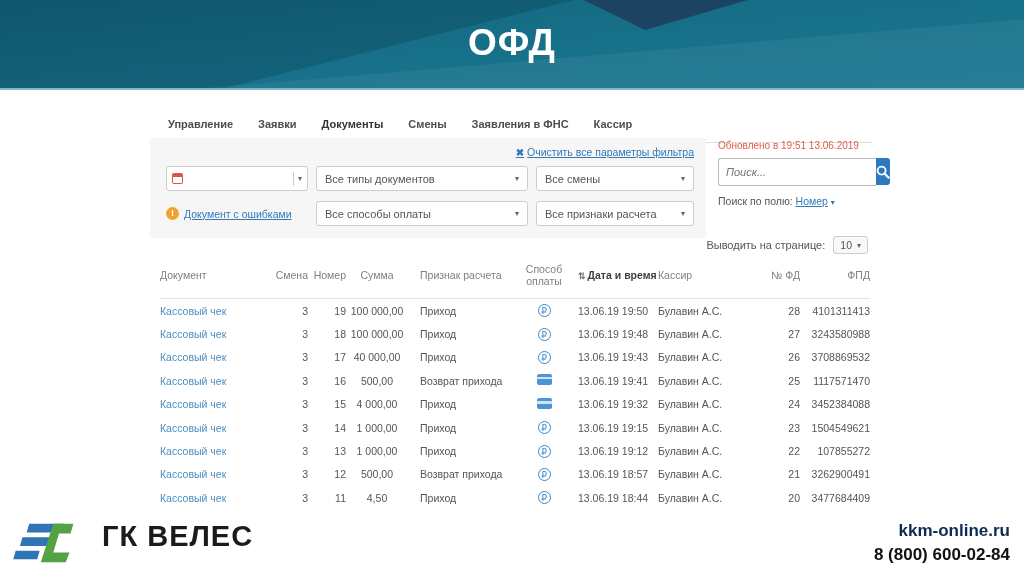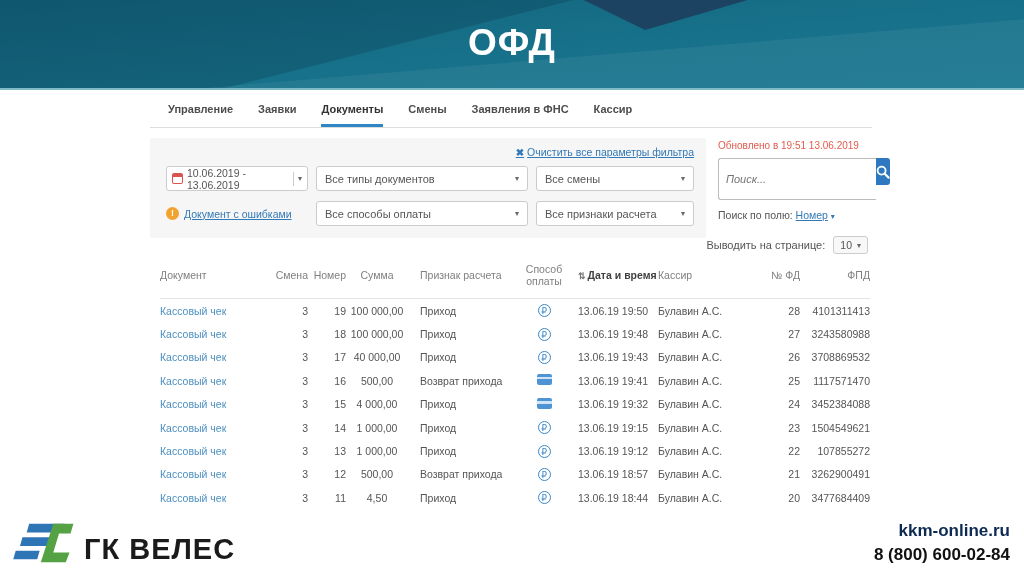--- a/index.html
+++ b/index.html
@@ -29,21 +29,21 @@
     background:rgba(255,255,255,.06);
     clip-path:polygon(20% 100%, 100% 22%, 100% 100%);
   }
   .banner-title {
     position:absolute; width:100%; top:22px; text-align:center;
     color:#fff; font-size:37px; font-weight:bold; letter-spacing:1px;
   }
   
   .tabs-wrap { position:absolute; top:90px; left:0; width:1024px; }
   .tabs {
-    margin-left:168px; padding-top:13px; display:flex; gap:25px;
+    margin-left:168px; padding-top:28px; display:flex; gap:25px;
     font-size:11px; font-weight:bold; color:#4c4c4c;
   }
   .tab { padding-bottom:9px; cursor:pointer; white-space:nowrap; }
   .tab.active { color:#333; border-bottom:3px solid #2e86c4; }
   .tabs-rule { margin-left:150px; width:722px; border-bottom:1px solid #ddd; }
   
   .filter-zone { position:absolute; top:138px; left:0; width:1024px; }
   .filter-panel {
     margin-left:150px; width:556px; background:#f6f6f6; border-radius:2px;
     padding:8px 12px 12px 16px;
@@ -69,21 +69,21 @@
   .err-cell { width:142px; font-size:10.5px; display:flex; align-items:center; gap:5px; }
   .warn-icon {
     width:13px; height:13px; border-radius:50%; background:#f0a32e; color:#fff;
     font-size:9px; font-weight:bold; text-align:center; line-height:13px; flex:none;
   }
   
   .right-col { position:absolute; top:140px; left:718px; width:150px; }
   .updated { color:#e25b4d; font-size:10px; text-align:left; margin-bottom:7px; white-space:nowrap; }
   .search-row { display:flex; }
   .search-input {
-    flex:1; height:42px; border:1px solid #bbb; border-right:none; border-radius:3px 0 0 3px;
+    flex:1; height:28px; border:1px solid #bbb; border-right:none; border-radius:3px 0 0 3px;
     padding:0 7px; font-size:11px; font-style:italic; color:#888;
     font-family:"Liberation Sans", sans-serif; outline:none;
   }
   .search-btn {
     width:29px; height:27px; background:#2e78bf; border:none; border-radius:0 3px 3px 0;
     display:flex; align-items:center; justify-content:center; cursor:pointer;
   }
   .search-by { font-size:10.5px; margin-top:9px; color:#555; white-space:nowrap; }
   
   .per-page {
@@ -117,21 +117,21 @@
     display:inline-block; width:13px; height:13px; border:1px solid #3a87c8; border-radius:50%;
     color:#3a87c8; font-size:9px; line-height:12px; text-align:center;
     font-family:"DejaVu Sans", sans-serif;
   }
   .icon-card {
     display:inline-block; width:15px; height:11px; border-radius:2px;
     background:linear-gradient(180deg,#4e94d4 0 30%,#cfe4f5 30% 50%,#4e94d4 50% 100%);
   }
   
   .footer { position:absolute; bottom:0; left:0; width:1024px; height:64px; background:#fff; }
-  .logo-wrap { position:absolute; left:12px; bottom:8px; display:flex; align-items:flex-end; gap:0; }
+  .logo-wrap { position:absolute; left:12px; bottom:8px; display:flex; align-items:flex-start; gap:18px; }
   .logo-text { font-size:29px; font-weight:bold; color:#1b1b1b; letter-spacing:1px; white-space:nowrap; }
   .contacts { position:absolute; right:14px; bottom:6px; text-align:right; font-weight:bold; line-height:1.45; }
   .site { font-size:17px; color:#0d2a52; }
   .phone { font-size:17px; color:#111; }
 </style>
 </head>
 <body>
 
 <div class="banner">
   <div class="shape-dark"></div>
@@ -153,21 +153,20 @@
 </div>
 
 <div class="filter-zone">
   <div class="filter-panel">
     <div class="clear-row">
       <span class="link"><span class="x-glyph">✖</span><span>Очистить все параметры фильтра</span></span>
     </div>
     <div class="filter-grid-row">
       <div class="date-box">
         <span class="cal-icon"></span>
-        <span>10.06.2019 - 13.06.2019</span>
         <span class="date-div"></span>
         <span class="caret">▾</span>
       </div>
       <div class="sel sel-wide">
         <span>Все типы документов</span>
         <span class="caret">▾</span>
       </div>
       <div class="sel sel-mid">
         <span>Все смены</span>
         <span class="caret">▾</span>

